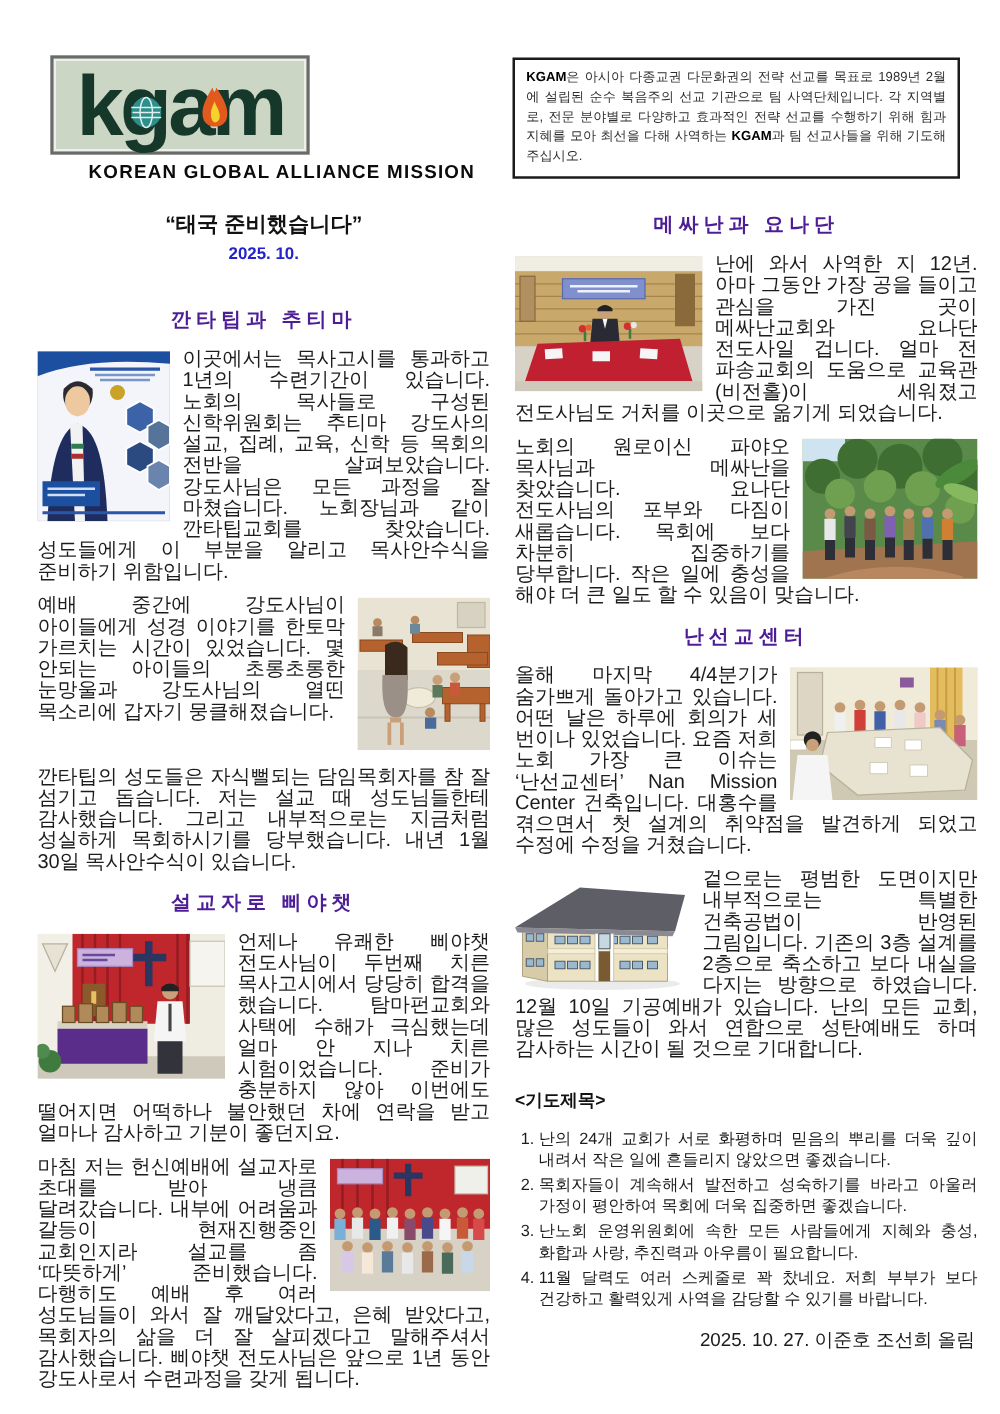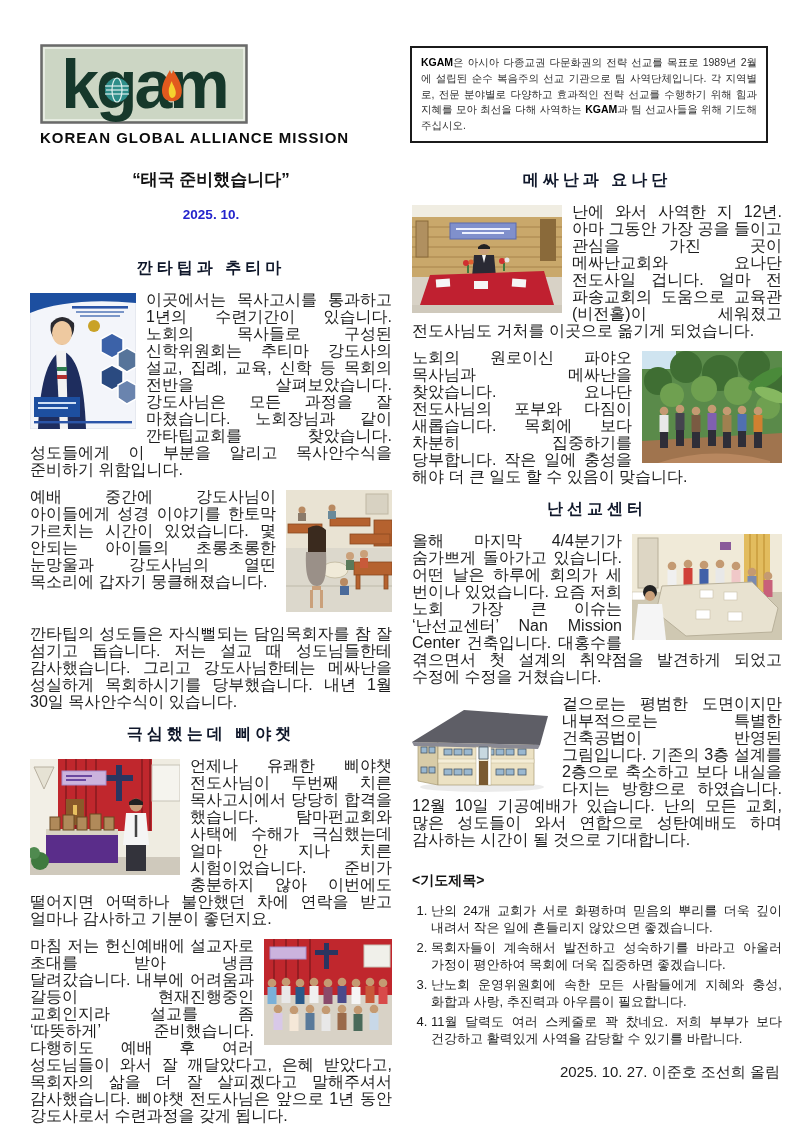--- a/index.html
+++ b/index.html
@@ -4,32 +4,32 @@
 <style>
   html,body{margin:0;padding:0;background:#fff;}
   .page{width:800px;height:1131px;margin:0 auto;background:#fff;position:relative;overflow:hidden;
         font-family:"Liberation Sans","DejaVu Sans",sans-serif;color:#1c1c1c;}
   
   .header{display:flex;justify-content:space-between;align-items:flex-start;padding:44px 32px 0 40px;}
   .logo-block{width:340px;}
   .about-box{width:336px;border:2px solid #1b1b1b;padding:7px 9px;font-size:10.5px;line-height:1.5;
              text-align:justify;color:#2e2e2e;margin-top:2px;}
   .about-box b{color:#000;}
-  .org-name{font-size:15px;font-weight:bold;letter-spacing:1px;margin-top:5px;color:#0b0b0b;white-space:nowrap;}
+  .org-name{font-size:15px;font-weight:bold;letter-spacing:1px;margin-top:5px;color:#0b0b0b;white-space:nowrap;text-align:right;}
   .contact-bar{margin:8px 34px 0 34px;border:2px solid #1b1b1b;text-align:center;padding:3px 4px 4px;}
   .contact-line1{font-size:13px;font-weight:bold;color:#0b0b0b;}
   .contact-line2{font-size:13px;font-weight:bold;color:#0b0b0b;}
   .email-link{color:#3737c8;text-decoration:underline;cursor:pointer;}
   
   .main{display:flex;gap:20px;padding:22px 18px 0 30px;}
   .col-left{width:362px;}
   .col-right{width:370px;}
   .nl-title{text-align:center;font-size:17px;font-weight:bold;color:#111;}
-  .nl-date{text-align:center;font-size:13.5px;font-weight:bold;color:#2323cc;margin-top:16px;}
-  .section-title{text-align:center;font-weight:bold;font-size:16px;letter-spacing:4px;color:#0f172a;
+  .nl-date{text-align:center;font-size:13.5px;font-weight:bold;color:#2323cc;margin-top:4px;}
+  .section-title{text-align:center;font-weight:bold;font-size:16px;letter-spacing:4px;color:#4c1d95;
                  margin:14px 0 12px;}
   .mt-lg{margin-top:36px;}
   .mt-first{margin-top:2px;}
   .para{font-size:16px;line-height:17px;text-align:justify;margin-bottom:10px;word-break:keep-all;}
   .para::after{content:"";display:block;clear:both;}
   .ph-l{float:left;margin:2px 10px 3px 0;}
   .ph-r{float:right;margin:2px 0 3px 10px;}
   .photo{display:block;}
   
   .prayer-title{font-weight:bold;font-size:14px;color:#111;margin:24px 0 12px;}
@@ -151,24 +151,24 @@
                 <rect x="42" y="21" width="8" height="8" fill="#6a8a9a"></rect>
               <circle cx="16" cy="20" r="3.5" fill="#b88a62"></circle>
                 <rect x="12" y="23" width="8" height="8" fill="#8a7a6a"></rect>
             </g>
           </svg>
         </span>
         <span>예배 중간에 강도사님이 아이들에게 성경 이야기를 한토막 가르치는 시간이 있었습니다. 몇 안되는 아이들의 초롱초롱한 눈망울과 강도사님의 열띤 목소리에 갑자기 뭉클해졌습니다.</span>
       </div>
 
       <div class="para">
-        <span>깐타팁의 성도들은 자식뻘되는 담임목회자를 참 잘 섬기고 돕습니다. 저는 설교 때 성도님들한테 감사했습니다. 그리고 강도사님한테는 메싸난을 성실하게 목회하시기를 당부했습니다. 내년 1월 30일 목사안수식이 있습니다.</span>
-      </div>
-
-      <div class="section-title">극심했는데 삐야챗</div>
+        <span>깐타팁의 성도들은 자식뻘되는 담임목회자를 참 잘 섬기고 돕습니다. 저는 설교 때 성도님들한테 감사했습니다. 그리고 내부적으로는 지금처럼 성실하게 목회하시기를 당부했습니다. 내년 1월 30일 목사안수식이 있습니다.</span>
+      </div>
+
+      <div class="section-title">설교자로 삐야챗</div>
 
       <div class="para">
         <span class="ph-l">
           <svg class="photo" width="150" height="116" viewBox="0 0 150 116">
             <rect width="150" height="116" fill="#efece1"></rect>
             <rect x="0" y="0" width="28" height="100" fill="#f2efe6"></rect>
             <polygon points="4,8 24,8 14,30" fill="#e6e2d4" stroke="#b8b0a0"></polygon>
             <rect x="28" y="0" width="94" height="72" fill="#c0272d"></rect>
             <g stroke="#951d22" stroke-width="2">
                 <line x1="36" y1="0" x2="36" y2="72"></line>

